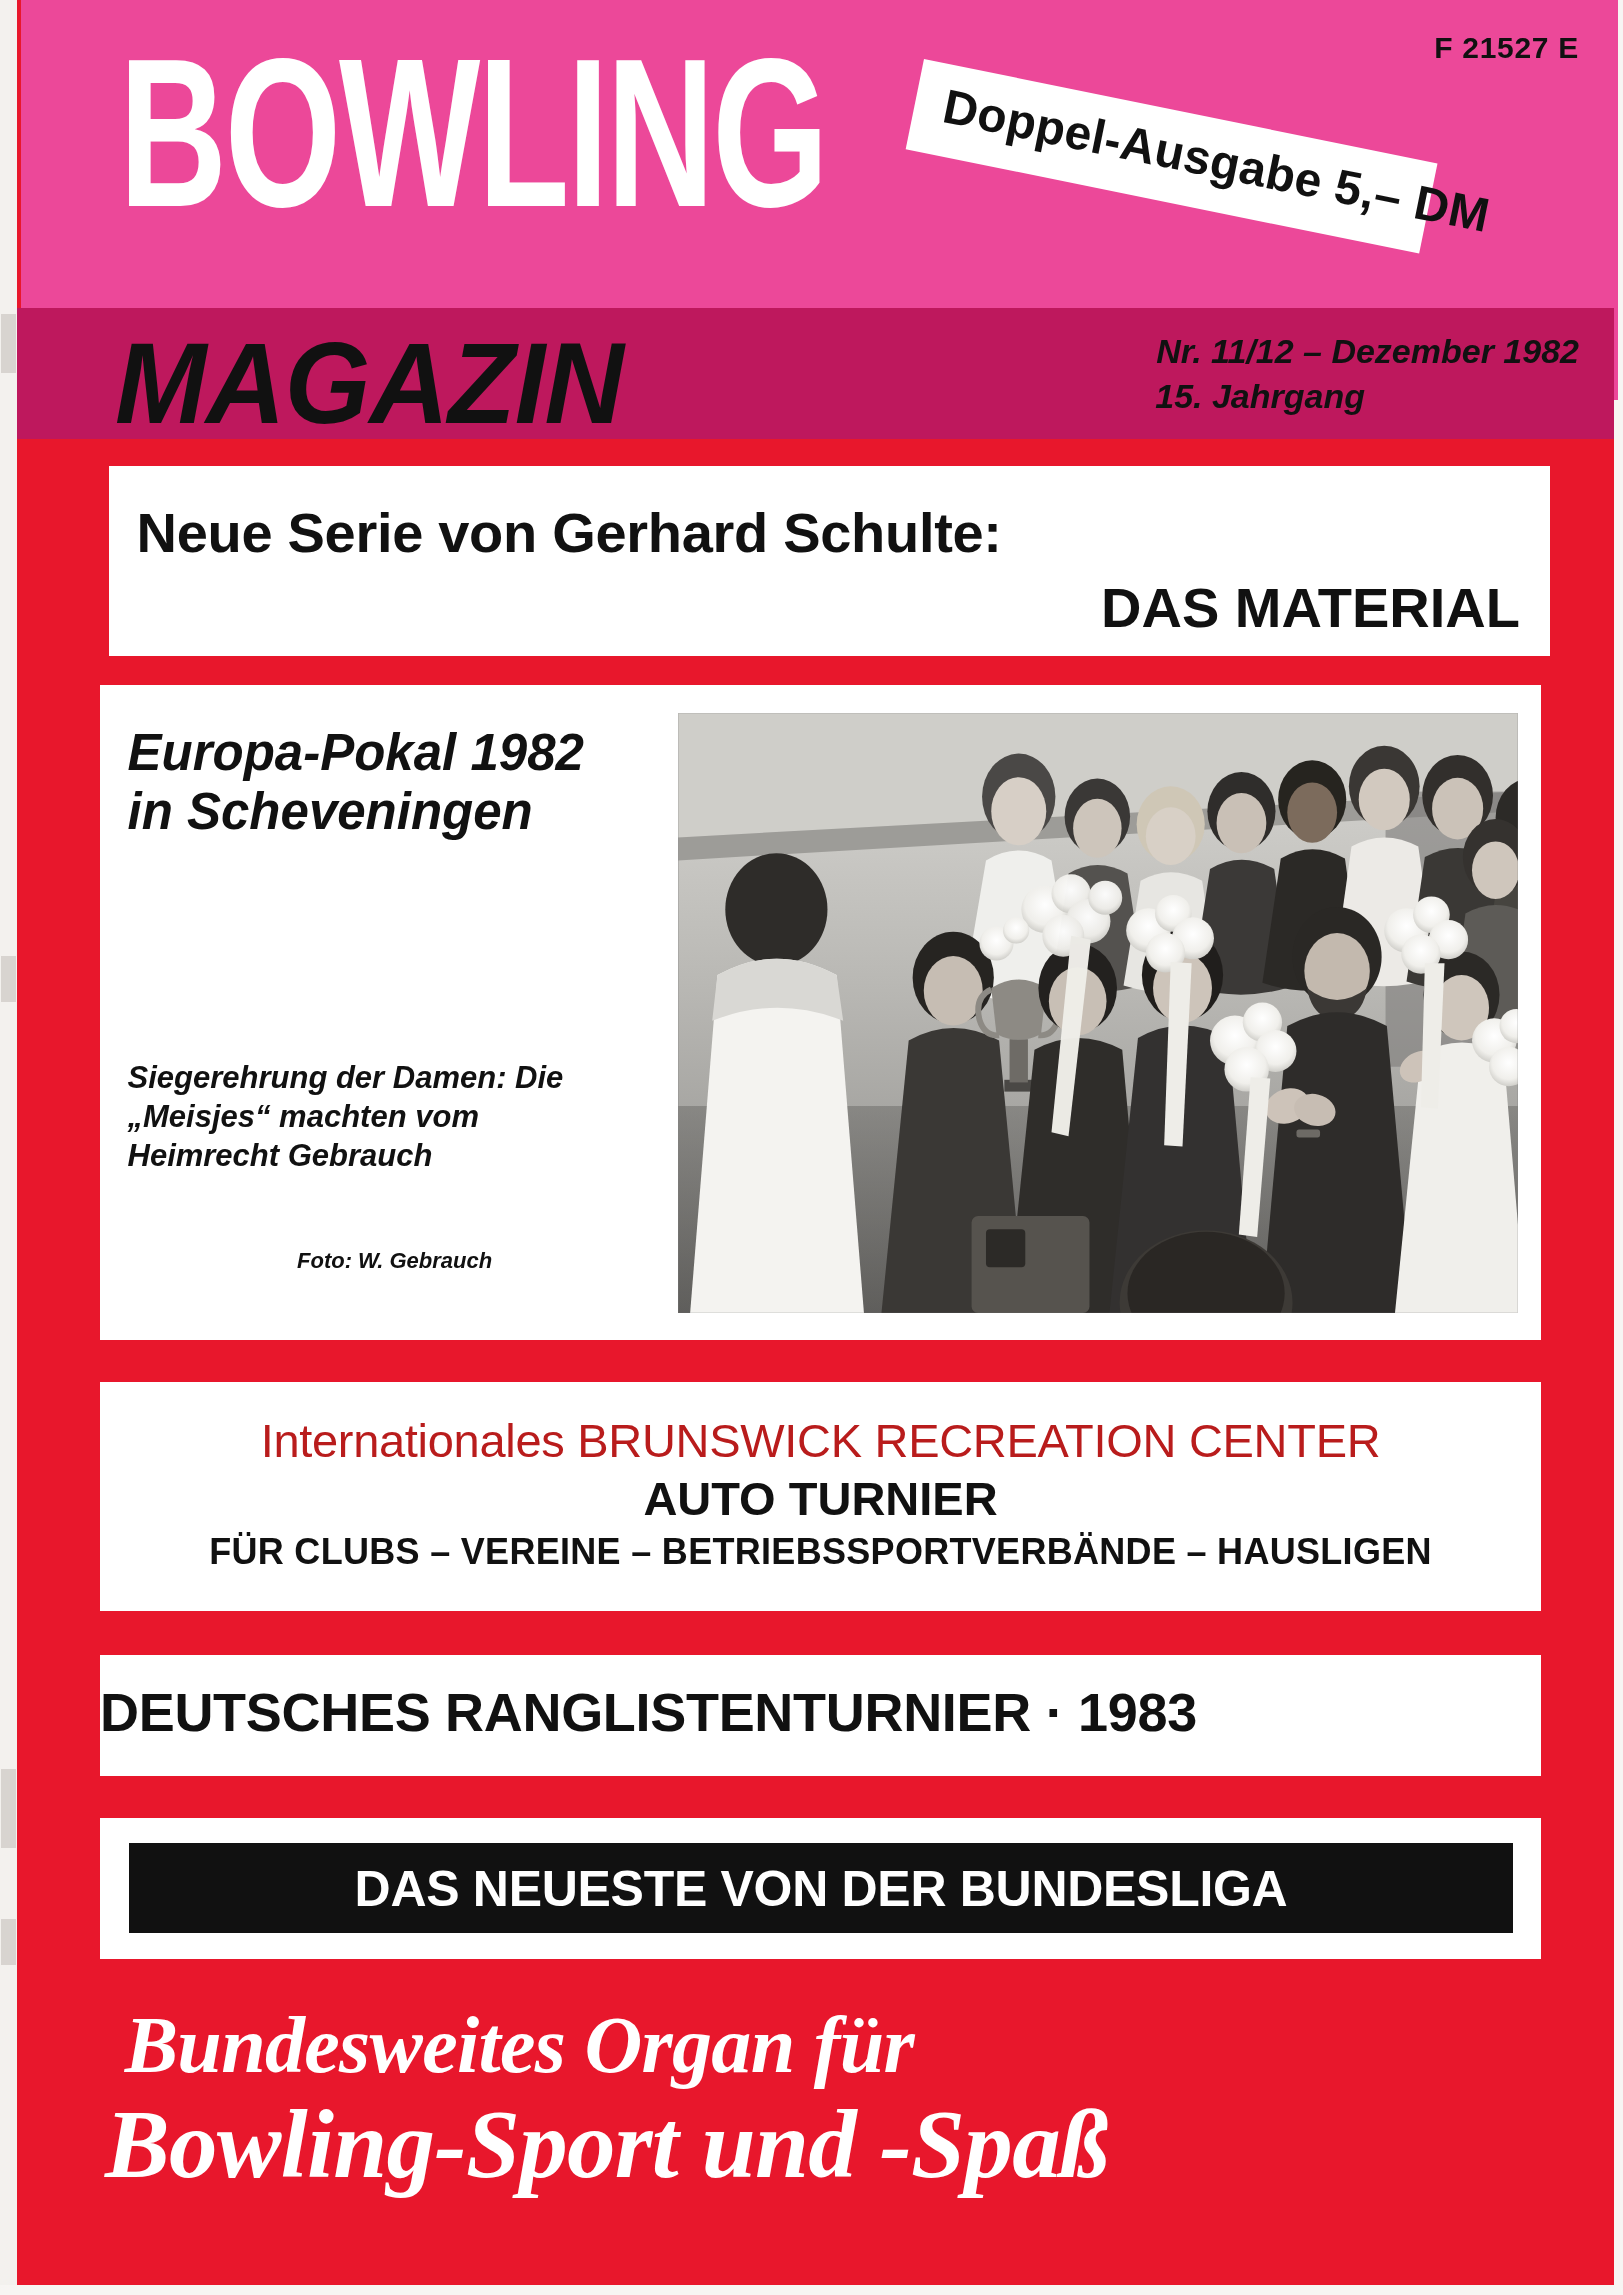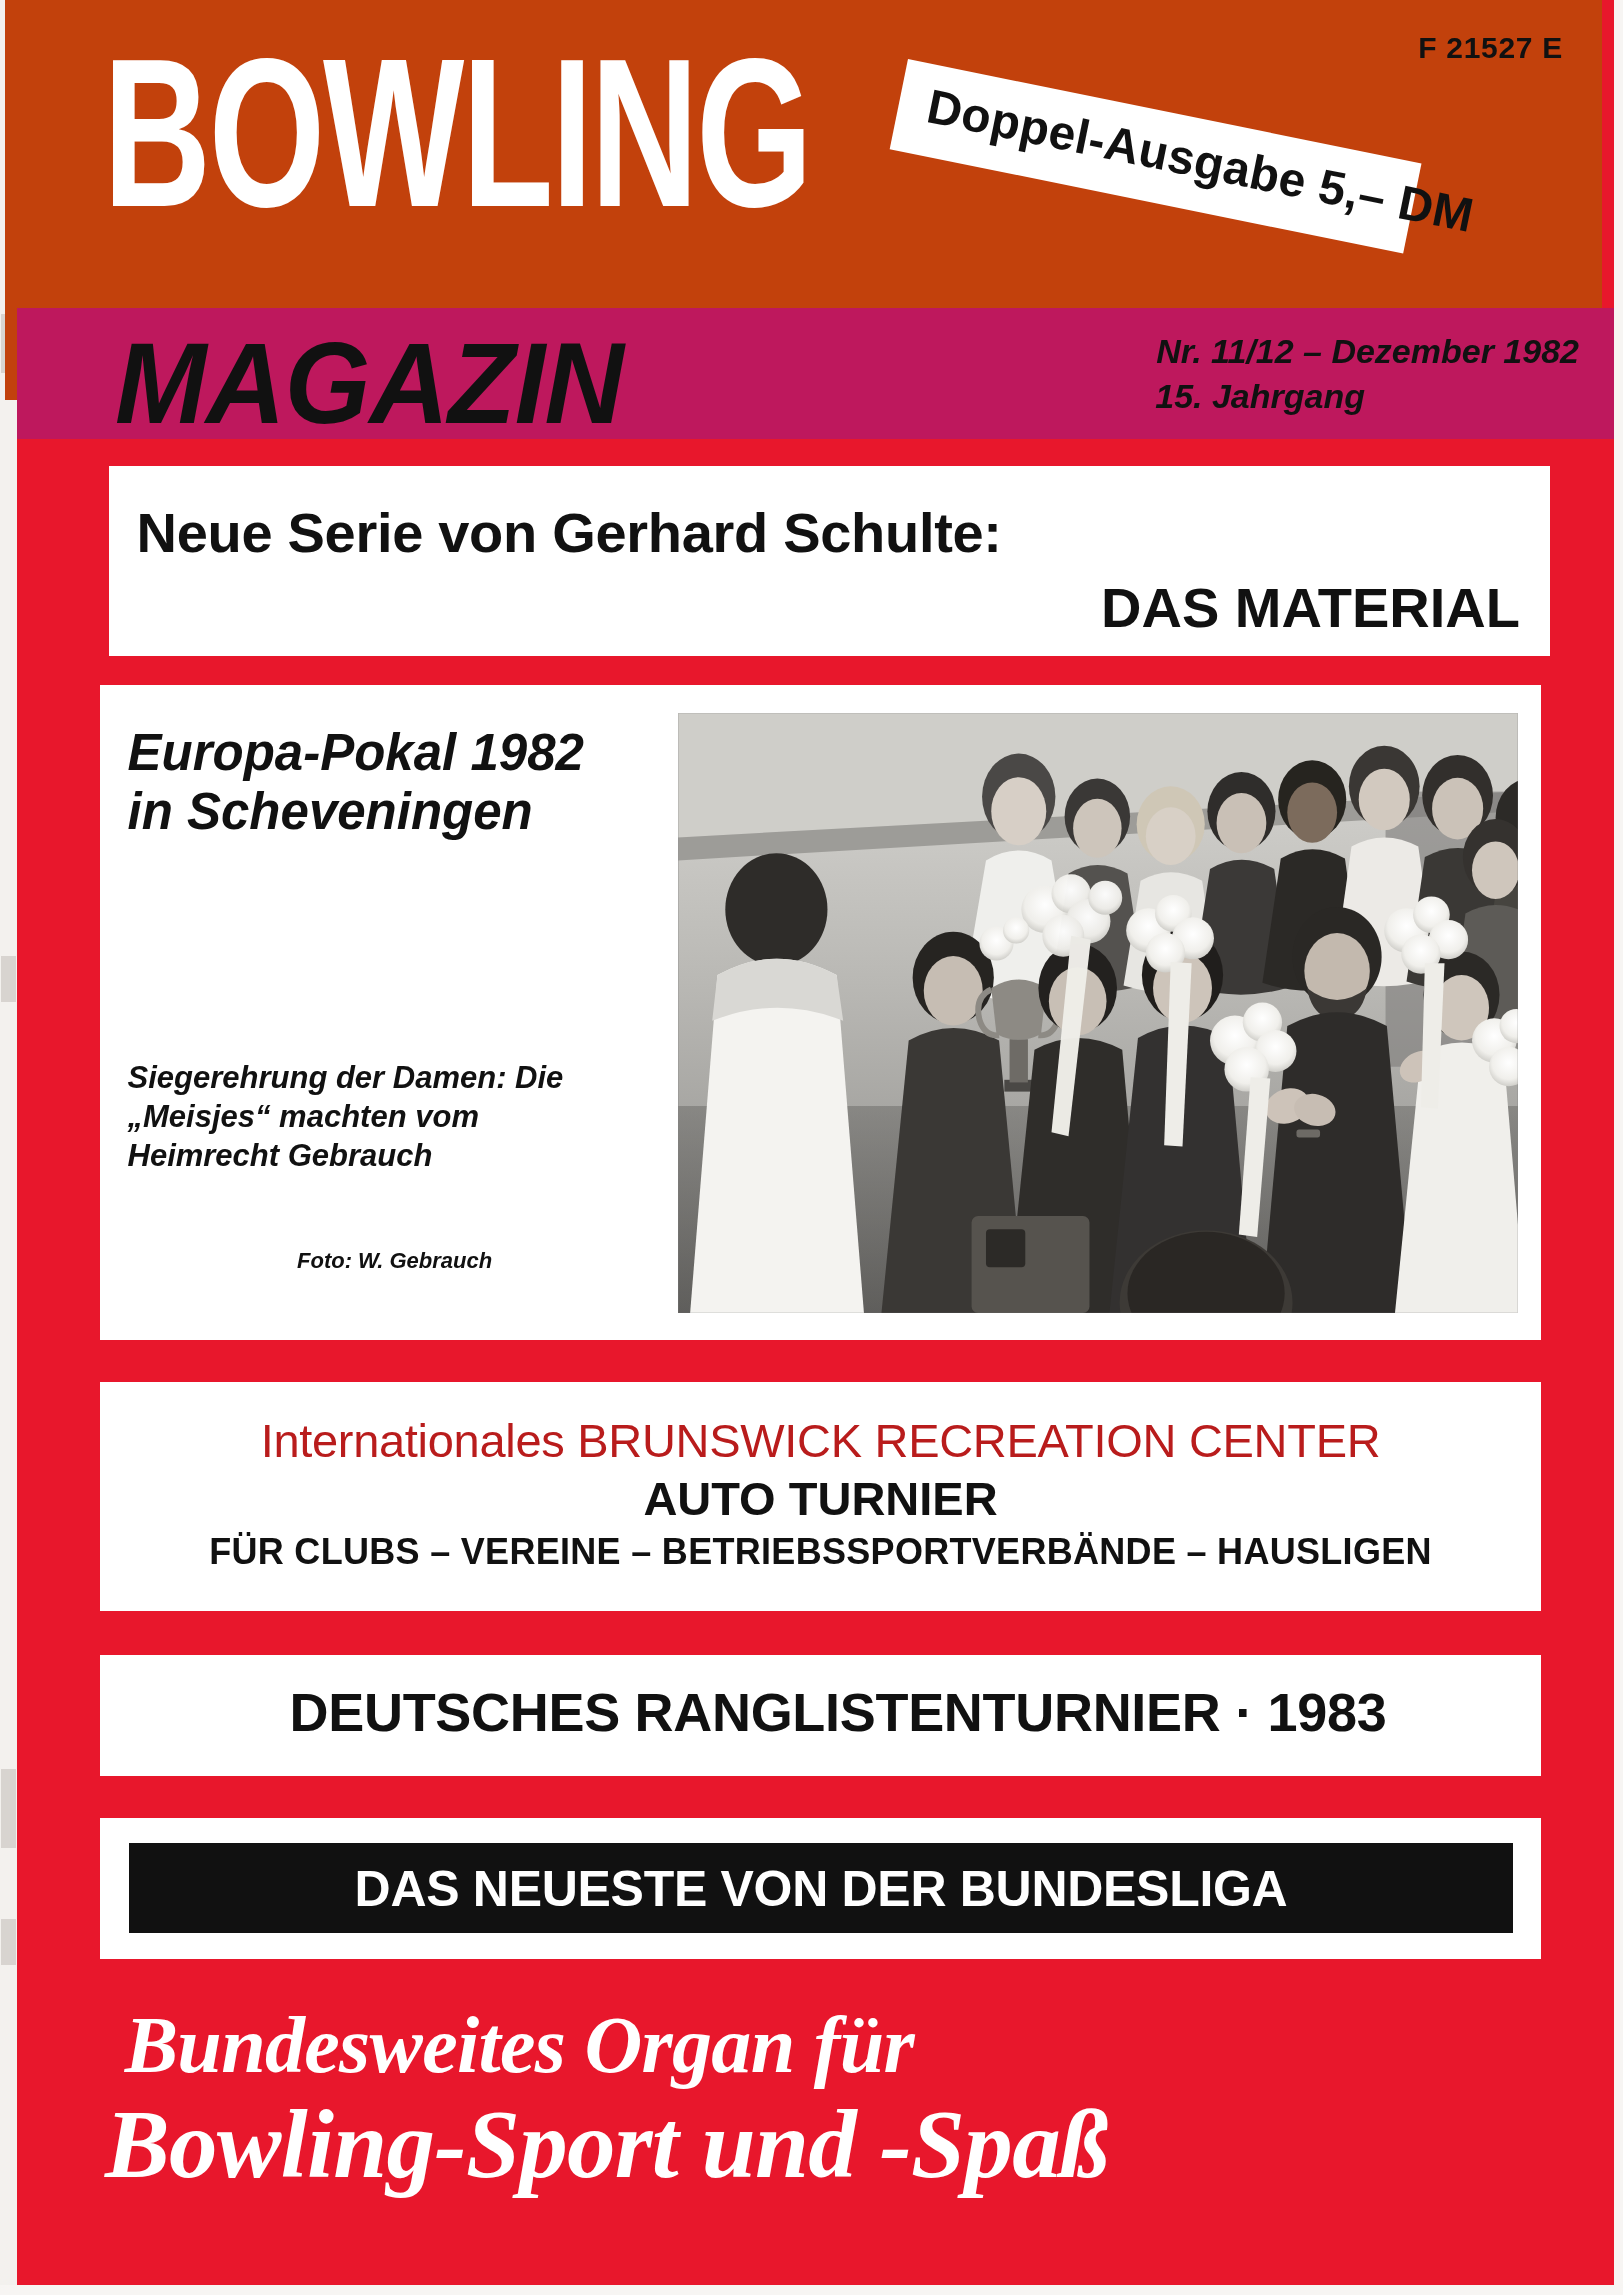--- a/index.html
+++ b/index.html
@@ -45,25 +45,25 @@
     left: 0;
     bottom: 0;
     width: 1623px;
     height: 10.5px;
     background: #f7f5f3;
   }
 
   
   .masthead {
     position: absolute;
-    left: 5px;
+    left: 21px;
     top: 0;
     width: 1597px;
     height: 400px;
-    background: #c2410c;
+    background: #ec4899;
   }
   .bowling-word {
     position: absolute;
     left: 98px;
     top: 38px;
     color: #ffffff;
     font-family: "Liberation Sans", sans-serif;
     font-weight: bold;
     font-size: 174px;
     letter-spacing: -2.6px;
@@ -242,26 +242,24 @@
     color: #111111;
     letter-spacing: 0.3px;
   }
 
   
   .panel-ranking { left: 100px; top: 1655px; width: 1441px; height: 121px; }
   .rank-line {
     position: absolute;
     left: 0; right: 0;
     top: 26px;
-    text-align: center;
     font-size: 54px;
     font-weight: bold;
     color: #111111;
     letter-spacing: -0.3px;
-    margin-left: 35px;
   }
 
   
   .panel-bundesliga { left: 100px; top: 1818px; width: 1441px; height: 141px; }
   .bl-black {
     position: absolute;
     left: 29px;
     top: 25px;
     width: 1384px;
     height: 90px;

